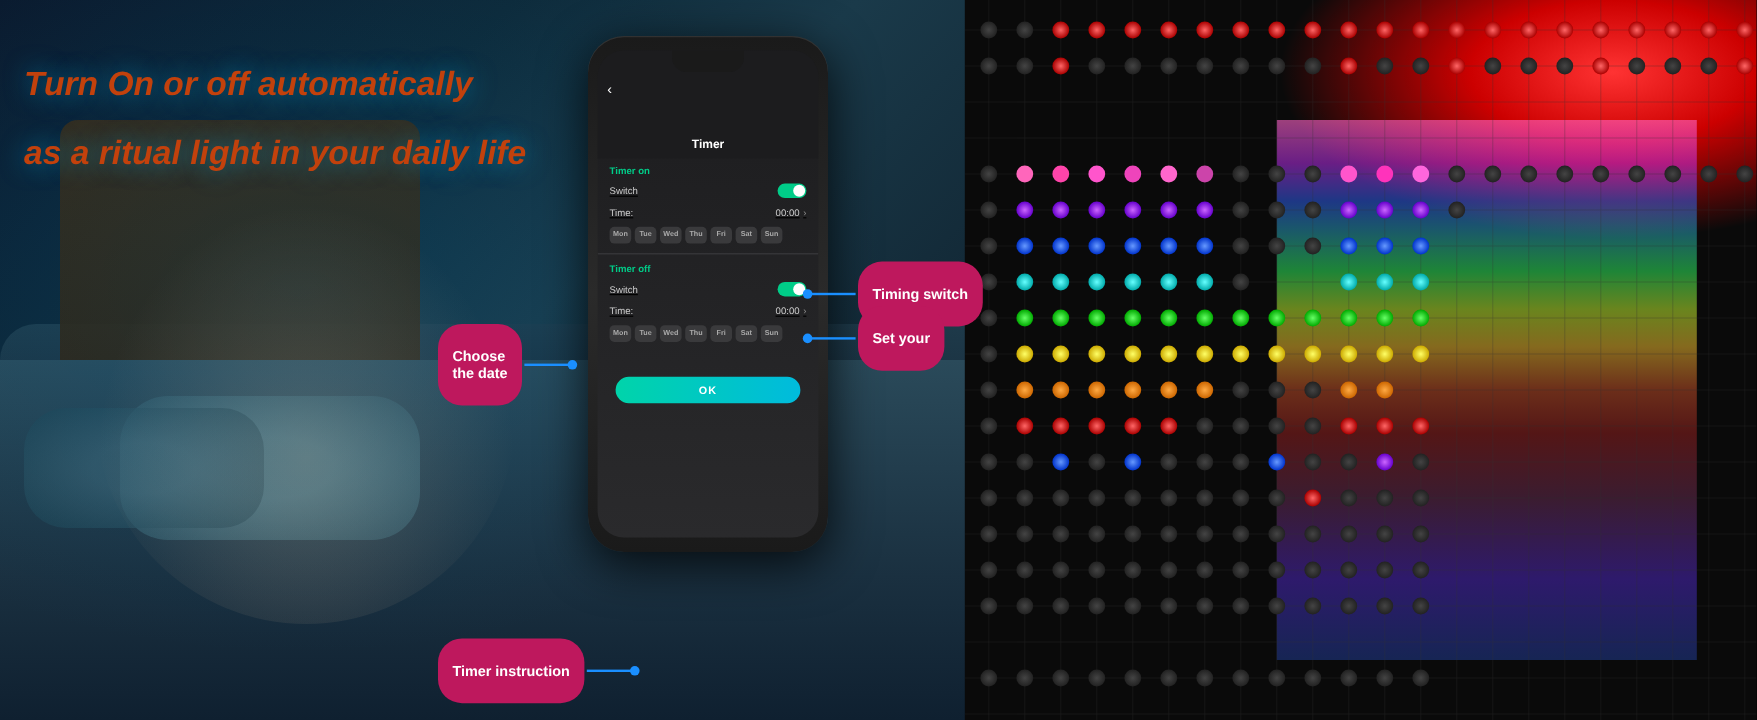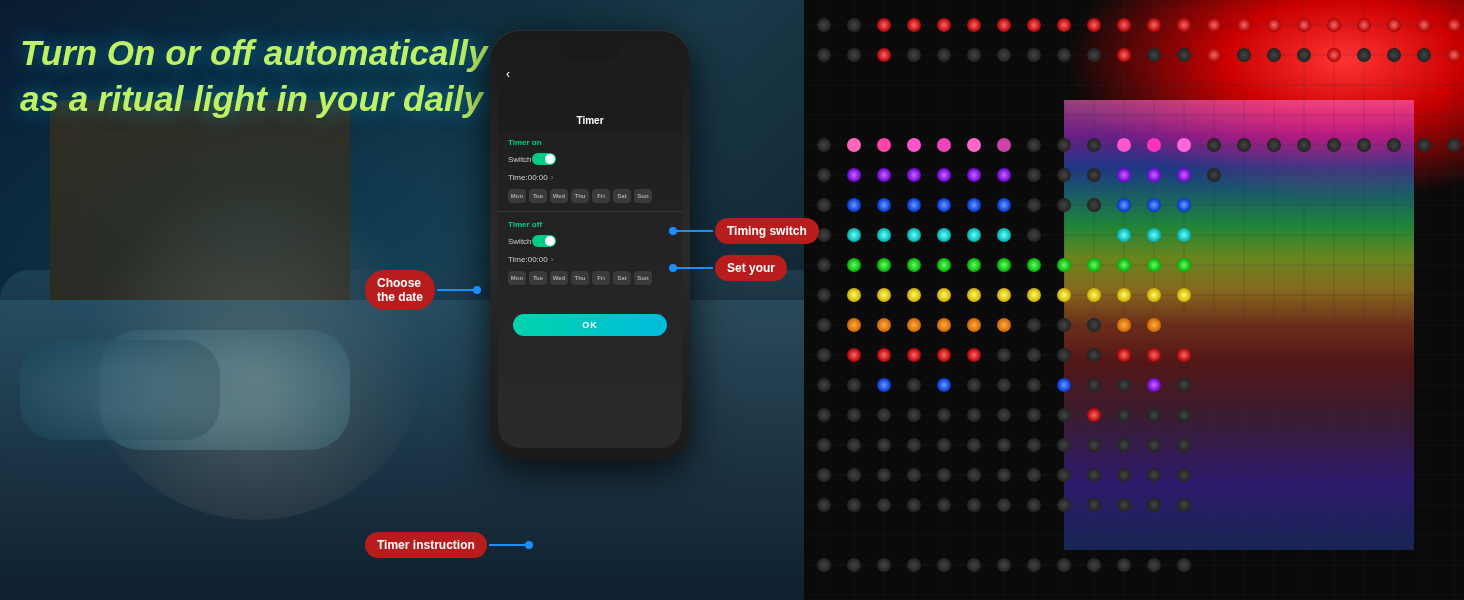--- a/index.html
+++ b/index.html
@@ -89,26 +89,27 @@
 
     
     .headline {
       position: absolute;
       top: 30px;
       left: 20px;
       z-index: 10;
     }
 
     .headline-text {
-      font-size: 35px;
+      font-size: 28px;
       font-weight: 900;
-      color: #bef264;
+      color: #c2410c;
       line-height: 1.3;
       text-shadow: 0 0 20px rgba(0, 200, 255, 0.5);
       font-style: italic;
+      margin-top: 22px;
     }
 
     
     .phone-wrapper {
       position: absolute;
       left: 490px;
       top: 30px;
       z-index: 20;
     }
 
@@ -171,21 +172,23 @@
     .section-label {
       color: #00cc88;
       font-size: 8px;
       font-weight: 700;
       padding: 6px 10px 2px;
     }
 
     .setting-row {
       display: flex;
       align-items: center;
+      justify-content: space-between;
       padding: 4px 10px;
+      text-decoration: underline;
     }
 
     .setting-label {
       color: #ccc;
       font-size: 8px;
     }
 
     
     .toggle {
       width: 24px;
@@ -249,25 +252,25 @@
       letter-spacing: 1px;
     }
 
     
     .callout {
       position: absolute;
       z-index: 30;
     }
 
     .callout-bubble {
-      background: #b91c1c;
+      background: #be185d;
       color: #fff;
       font-size: 12px;
       font-weight: 700;
-      padding: 6px 12px;
+      padding: 20px 12px;
       border-radius: 20px;
       white-space: nowrap;
       display: inline-block;
     }
 
     
     .led-panel {
       position: absolute;
       right: 0;
       top: 0;

